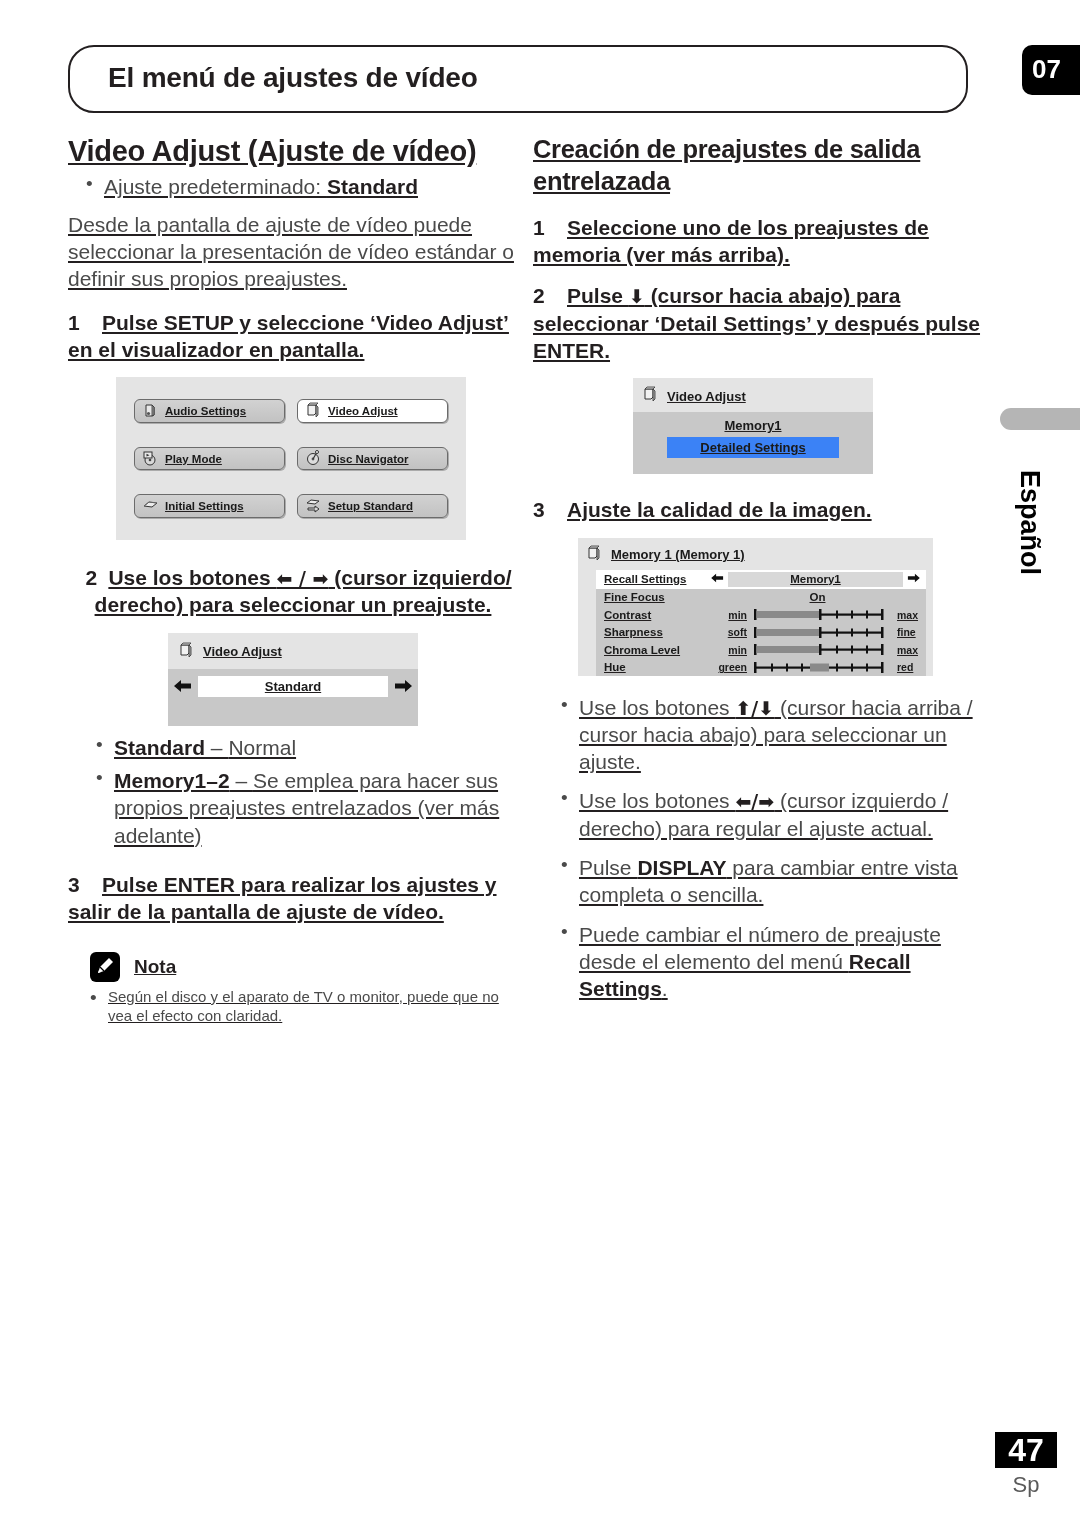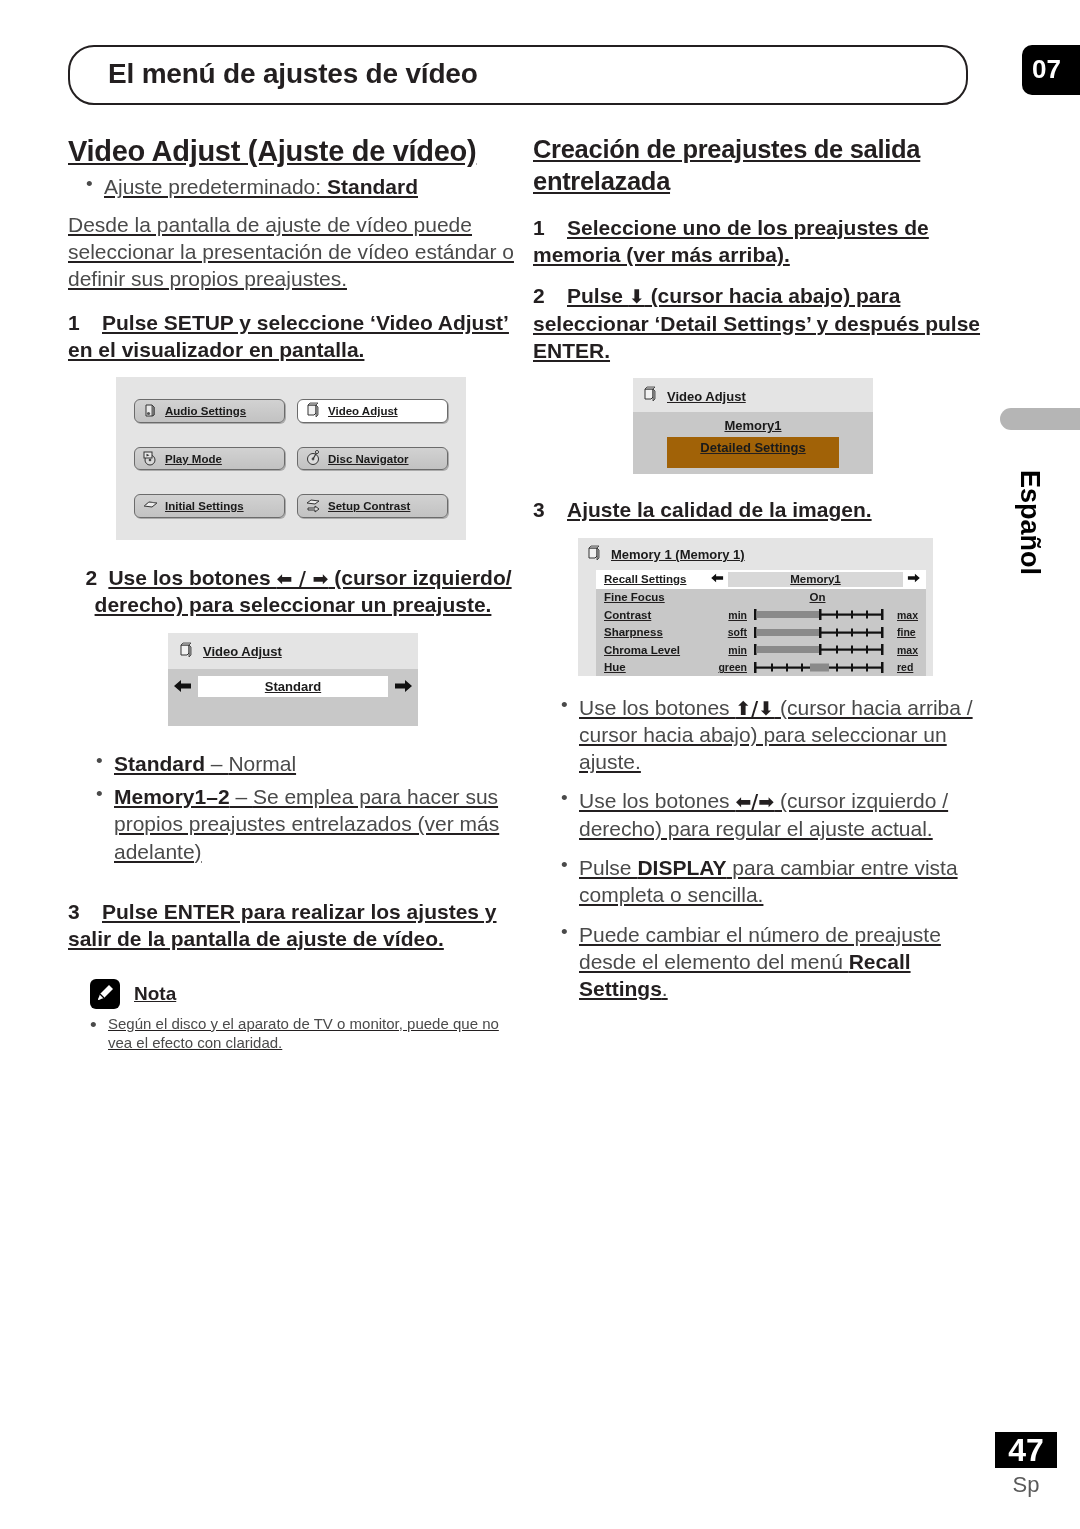--- a/index.html
+++ b/index.html
@@ -15,21 +15,21 @@
     color: #231f20;
     overflow: hidden;
   }
 
   
   #header-bar {
     position: absolute;
     left: 68px;
     top: 45px;
     width: 900px;
-    height: 60px;
+    height: 68px;
     border: 2px solid #231f20;
     border-radius: 26px;
     box-sizing: border-box;
   }
   #chapter-title {
     position: absolute;
     left: 38px;
     top: 50%;
     transform: translateY(-52%);
     font-size: 28px;
@@ -238,22 +238,22 @@
     padding: 6px 34px 0 34px;
   }
   #mem-label {
     text-align: center;
     font-size: 13px;
     font-weight: bold;
     color: #1a1a1a;
     margin-bottom: 4px;
   }
   #mem-value {
-    background: #a16207;
-    height: 31px;
+    background: #3b82f6;
+    height: 21px;
     line-height: 21px;
     text-align: center;
     font-size: 13px;
     font-weight: bold;
     color: #1a1a1a;
   }
 
   
   #detail-graphic {
     margin: 12px 0 0 45px;
@@ -477,21 +477,21 @@
         <span>Initial Settings</span>
       </div>
 
       <div class="menu-cell">
         <span class="mi">
           <svg width="17" height="16" viewBox="0 0 17 16">
             <path d="M2 6 l4 -3 l8 1 l-4 3 z" fill="#ececec" stroke="#333" stroke-width="1"></path>
             <path d="M3 11 h7 v-2 l4 3 l-4 3 v-2 h-7 z" fill="#d8d8d8" stroke="#333" stroke-width="1"></path>
           </svg>
         </span>
-        <span>Setup Contrast</span>
+        <span>Setup Standard</span>
       </div>
 
     </div>
   </div>
 
   <p class="step" style="margin-top:24px;text-align:center;">
     <span class="num">2</span><span>Use los botones </span><span class="arrow-g">⬅ / ➡</span><span> (cursor izquierdo/ derecho) para seleccionar un preajuste.</span>
   </p>
 
   <div class="osd" id="video-adjust-graphic">
@@ -513,30 +513,30 @@
       </span>
       <span id="va-value">Standard</span>
       <span class="arrow-right">
         <svg width="22" height="20" viewBox="0 0 22 20">
           <path d="M20 10 L13 4 V7.5 H3 V12.5 H13 V16 Z" fill="#111"></path>
         </svg>
       </span>
     </div>
   </div>
 
-  <div style="margin-top:24px;">
+  <div style="margin-top:8px;">
     <div class="bullet-line">
       <b>Standard</b><span> – </span><span>Normal</span>
     </div>
     <div class="bullet-line">
       <b>Memory1–2</b><span> – </span><span>Se emplea para hacer sus propios preajustes entrelazados (ver más adelante)</span>
     </div>
   </div>
 
-  <p class="step" style="margin-top:33px;">
+  <p class="step" style="margin-top:22px;">
     <span class="num">3</span><span>Pulse ENTER para realizar los ajustes y salir de la pantalla de ajuste de vídeo.</span>
   </p>
 
   <div id="note-block">
     <div id="note-head">
       <span id="note-icon">
         <svg width="30" height="30" viewBox="0 0 30 30">
           <path d="M8 21 L10 15 L19 6 L23 10 L14 19 Z" fill="#ffffff"></path>
           <path d="M10 15 L14 19" stroke="#000" stroke-width="1.2"></path>
           <path d="M8 21 L11 20 L9 18 Z" fill="#ffffff"></path>

